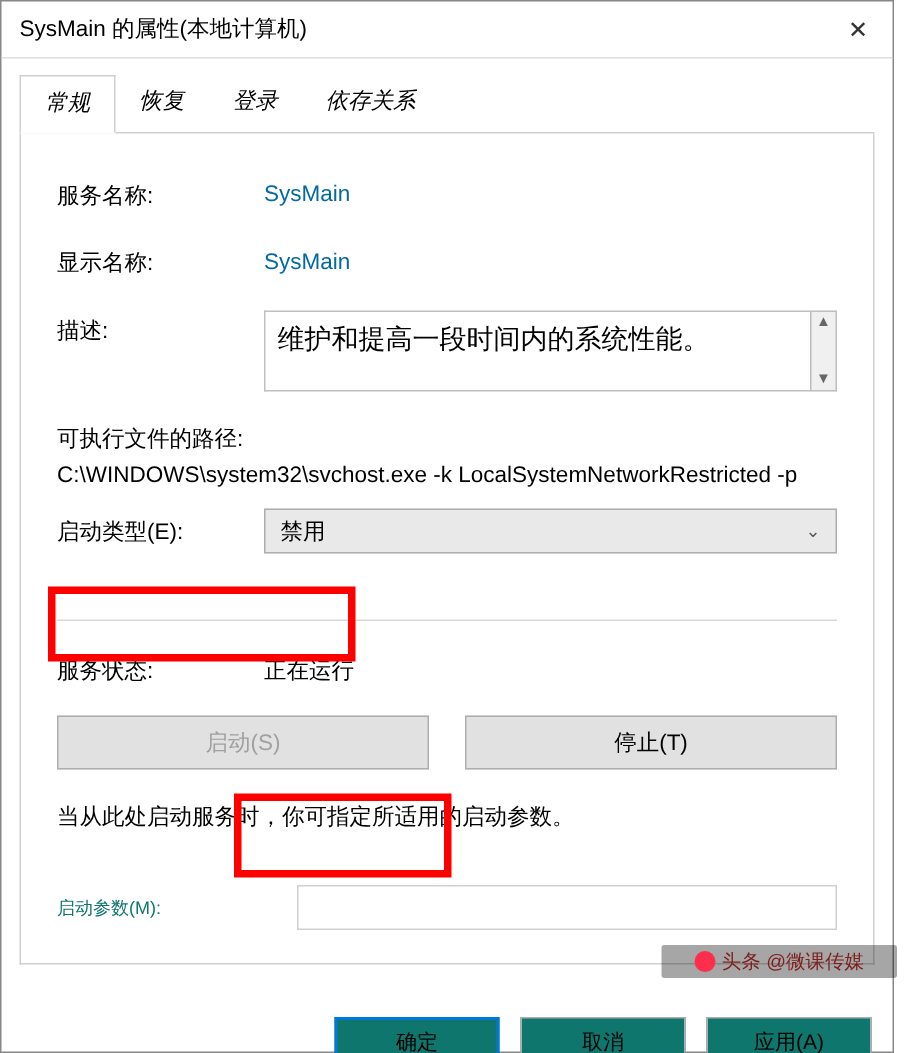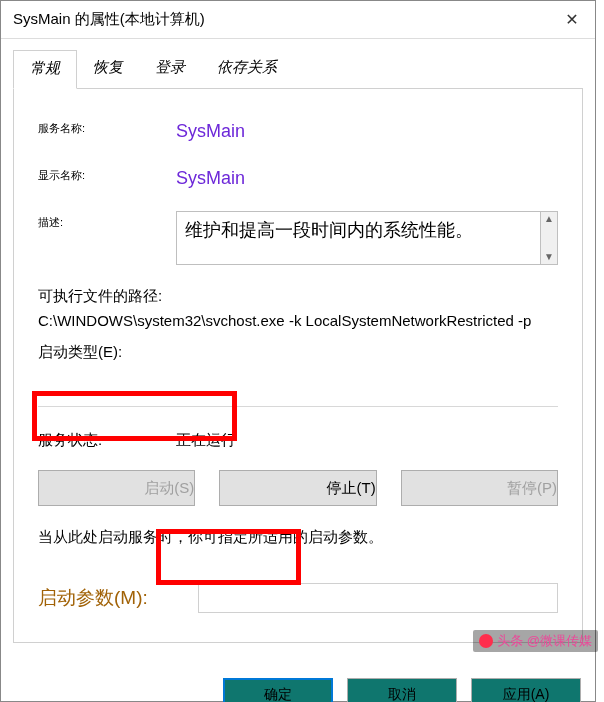--- a/index.html
+++ b/index.html
@@ -10,22 +10,22 @@
   .titlebar .close { width: 46px; height: 38px; display: flex; align-items: center; justify-content: center; font-size: 16px; color: #333; cursor: pointer; }
 
   .tabs-wrap { padding: 10px 12px 0 12px; }
   .tabs { display: flex; border-bottom: 1px solid #d0d0d0; }
   .tab { padding: 8px 16px 10px 16px; font-size: 15px; color: #000; cursor: pointer; position: relative; top: 1px; font-style: italic; }
   .tab.active { border: 1px solid #d0d0d0; border-bottom: 1px solid #fff; background: #fff; }
 
   .panel { border: 1px solid #d0d0d0; border-top: none; margin: 0 12px; flex: 1; padding: 28px 24px 10px 24px; overflow: hidden; position: relative; }
 
   .row { display: flex; align-items: flex-start; margin-bottom: 22px; }
-  .row .lbl { width: 138px; font-size: 11px; color: #000; padding-top: 4px; }
-  .row .val { flex: 1; font-size: 18px; color: #6d28d9; padding-top: 4px; }
+  .row .lbl { width: 138px; font-size: 15px; color: #000; padding-top: 4px; }
+  .row .val { flex: 1; font-size: 15px; color: #0369a1; padding-top: 4px; }
 
   .desc-box { flex: 1; display: flex; align-items: stretch; }
   .desc-text { flex: 1; border: 1px solid #bfbfbf; border-right: none; padding: 6px 8px; font-size: 18px; background: #fff; min-height: 54px; }
   .desc-scroll { width: 18px; border: 1px solid #bfbfbf; background: #f0f0f0; display: flex; flex-direction: column; justify-content: space-between; align-items: center; }
   .desc-scroll .arrow { font-size: 10px; color: #666; padding: 2px 0; line-height: 1; }
 
   .path-block { margin-top: 10px; margin-bottom: 8px; }
   .path-label { font-size: 15px; margin-bottom: 6px; }
   .path-value { font-size: 15px; white-space: nowrap; overflow: hidden; }
 
@@ -34,35 +34,35 @@
   .combo { flex: 1; border: 1px solid #adadad; background: #e9e9e9; height: 30px; display: flex; align-items: center; padding: 0 10px; font-size: 15px; position: relative; cursor: pointer; }
   .combo .chev { position: absolute; right: 10px; color: #555; font-size: 12px; }
   .hl-red-1 { position: absolute; border: 5px solid #ff0000; pointer-events: none; left: 18px; top: 302px; width: 205px; height: 50px; }
 
   .divider { border: none; border-top: 1px solid #d8d8d8; margin: 18px 0 24px 0; }
 
   .status-row { display: flex; align-items: center; margin-bottom: 20px; }
   .status-row .lbl { width: 138px; font-size: 15px; }
 
   .btn-row { display: flex; gap: 24px; margin-bottom: 22px; position: relative; }
-  .svc-btn { flex: 1; height: 36px; background: #e1e1e1; border: 1px solid #adadad; font-size: 15px; color: #000; display: flex; align-items: center; justify-content: flex-end; cursor: pointer; }
+  .svc-btn { flex: 1; height: 36px; background: #e1e1e1; border: 1px solid #adadad; font-size: 15px; color: #000; display: flex; align-items: center; justify-content: center; cursor: pointer; }
   .svc-btn.disabled { color: #a0a0a0; cursor: default; }
   .hl-red-2 { position: absolute; border: 5px solid #ff0000; pointer-events: none; left: 142px; top: 440px; width: 145px; height: 56px; }
 
   .hint { font-size: 15px; margin-bottom: 36px; }
 
   .params-row { display: flex; align-items: center; }
-  .params-row .lbl { width: 160px; font-size: 19px; color: #a16207; }
+  .params-row .lbl { width: 160px; font-size: 12px; color: #0f766e; }
   .params-row input { flex: 1; height: 30px; border: 1px solid #d0d0d0; background: #fff; padding: 0 8px; font-size: 15px; color: #a0a0a0; }
 
   .footer { height: 58px; display: flex; align-items: center; justify-content: flex-end; gap: 14px; padding: 0 14px; }
   .dlg-btn { min-width: 110px; height: 34px; background: #0f766e; border: 1px solid #adadad; font-size: 14px; display: flex; align-items: center; justify-content: center; cursor: pointer; margin-top: 46px; }
   .dlg-btn.primary { border: 2px solid #0078d7; }
 
-  .watermark { position: absolute; right: 6px; bottom: 50px; font-size: 13px; color: #ec4899; background: rgba(0,0,0,0.35); padding: 2px 6px; border-radius: 2px; display: flex; align-items: center; gap: 4px; }
+  .watermark { position: absolute; right: 6px; bottom: 50px; font-size: 13px; color: #7f1d1d; background: rgba(0,0,0,0.35); padding: 2px 22px; border-radius: 2px; display: flex; align-items: center; gap: 4px; }
   .watermark .wm-ico { width: 14px; height: 14px; border-radius: 50%; background: #ff2e4d; display: inline-block; }
 </style>
 </head>
 <body>
 
 <div class="window">
 
   <div class="titlebar">
     <div class="title">SysMain 的属性(本地计算机)</div>
     <div class="close">
@@ -102,39 +102,40 @@
       </div>
     </div>
 
     <div class="path-block">
       <div class="path-label">可执行文件的路径:</div>
       <div class="path-value">C:\WINDOWS\system32\svchost.exe -k LocalSystemNetworkRestricted -p</div>
     </div>
 
     <div class="startup-row">
       <div class="lbl">启动类型(E):</div>
+      <div class="combo">
+        <span>禁用</span>
+        <span class="chev">⌄</span>
+      </div>
     </div>
     <div class="hl-red-1"></div>
 
     <hr class="divider">
 
     <div class="status-row">
       <div class="lbl">服务状态:</div>
       <div>正在运行</div>
     </div>
 
     <div class="btn-row">
       <div class="svc-btn disabled">
           <span>启动(S)</span>
         </div>
       <div class="svc-btn">
           <span>停止(T)</span>
-        </div>
-      <div class="svc-btn disabled">
-          <span>暂停(P)</span>
         </div>
     </div>
     <div class="hl-red-2"></div>
 
     <div class="hint">当从此处启动服务时，你可指定所适用的启动参数。</div>
 
     <div class="params-row">
       <div class="lbl">启动参数(M):</div>
       <input type="text" disabled="" value="" style="">
     </div>

